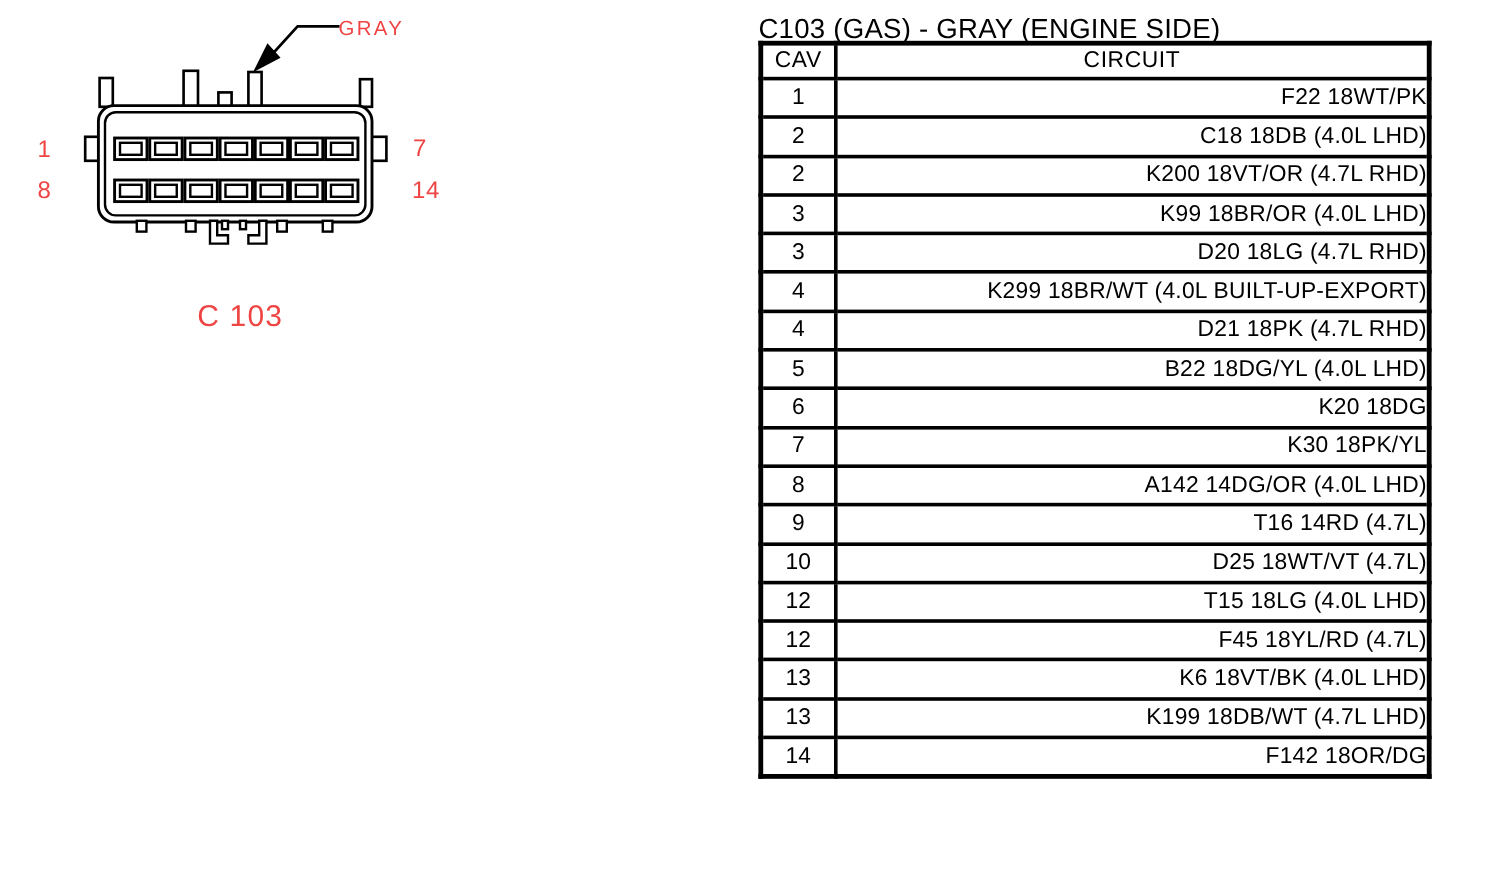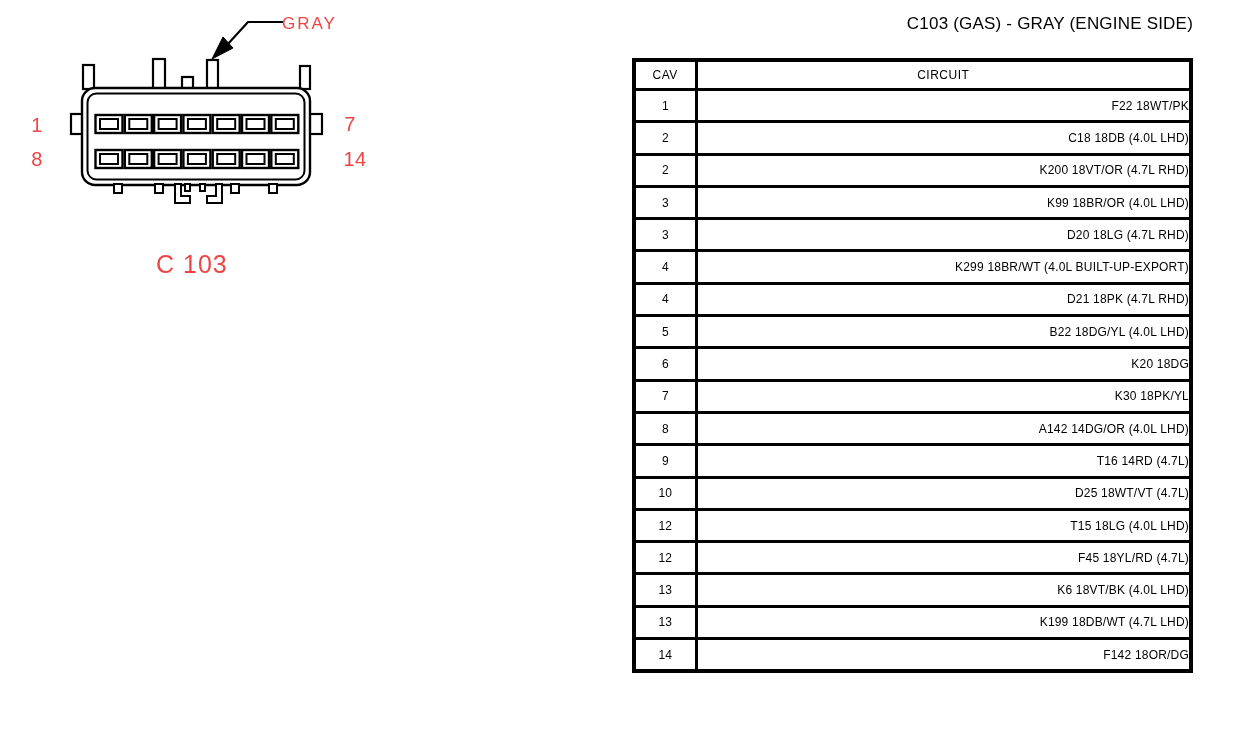--- a/index.html
+++ b/index.html
@@ -41,49 +41,49 @@
   .lbl-7  { left: 337px; top: 113px; }
   .lbl-14 { left: 342px; top: 148px; }
   .lbl-gray {
     left: 282px; top: 14px;
     font-size: 17px;
     letter-spacing: 2px;
   }
   .lbl-cid {
     left: 156px; top: 250px;
     width: 80px;
-    text-align: left;
+    text-align: right;
     font-size: 25px;
     letter-spacing: 1px;
   }
   
   .table-wrap {
     position: absolute;
     left: 632px; top: 14px;
     width: 561px;
   }
   .table-title {
-    text-align: right;
-    font-size: 17px;
+    text-align: left;
+    font-size: 23px;
     line-height: 20px;
-    margin-bottom: 24px;
+    margin-bottom: 0;
     white-space: nowrap;
     letter-spacing: 0.2px;
   }
   table.circuits {
     border-collapse: collapse;
     width: 561px;
     table-layout: fixed;
     border: 4px solid #000;
   }
   table.circuits col.c-cav { width: 62px; }
   table.circuits th,
   table.circuits td {
     border: 3px solid #000;
-    font-size: 12px;
+    font-size: 19px;
     font-weight: normal;
     padding: 0;
     overflow: hidden;
     white-space: nowrap;
     margin-top: 40px;
   }
   table.circuits th {
     height: 26px;
     text-align: center;
     letter-spacing: 0.5px;

